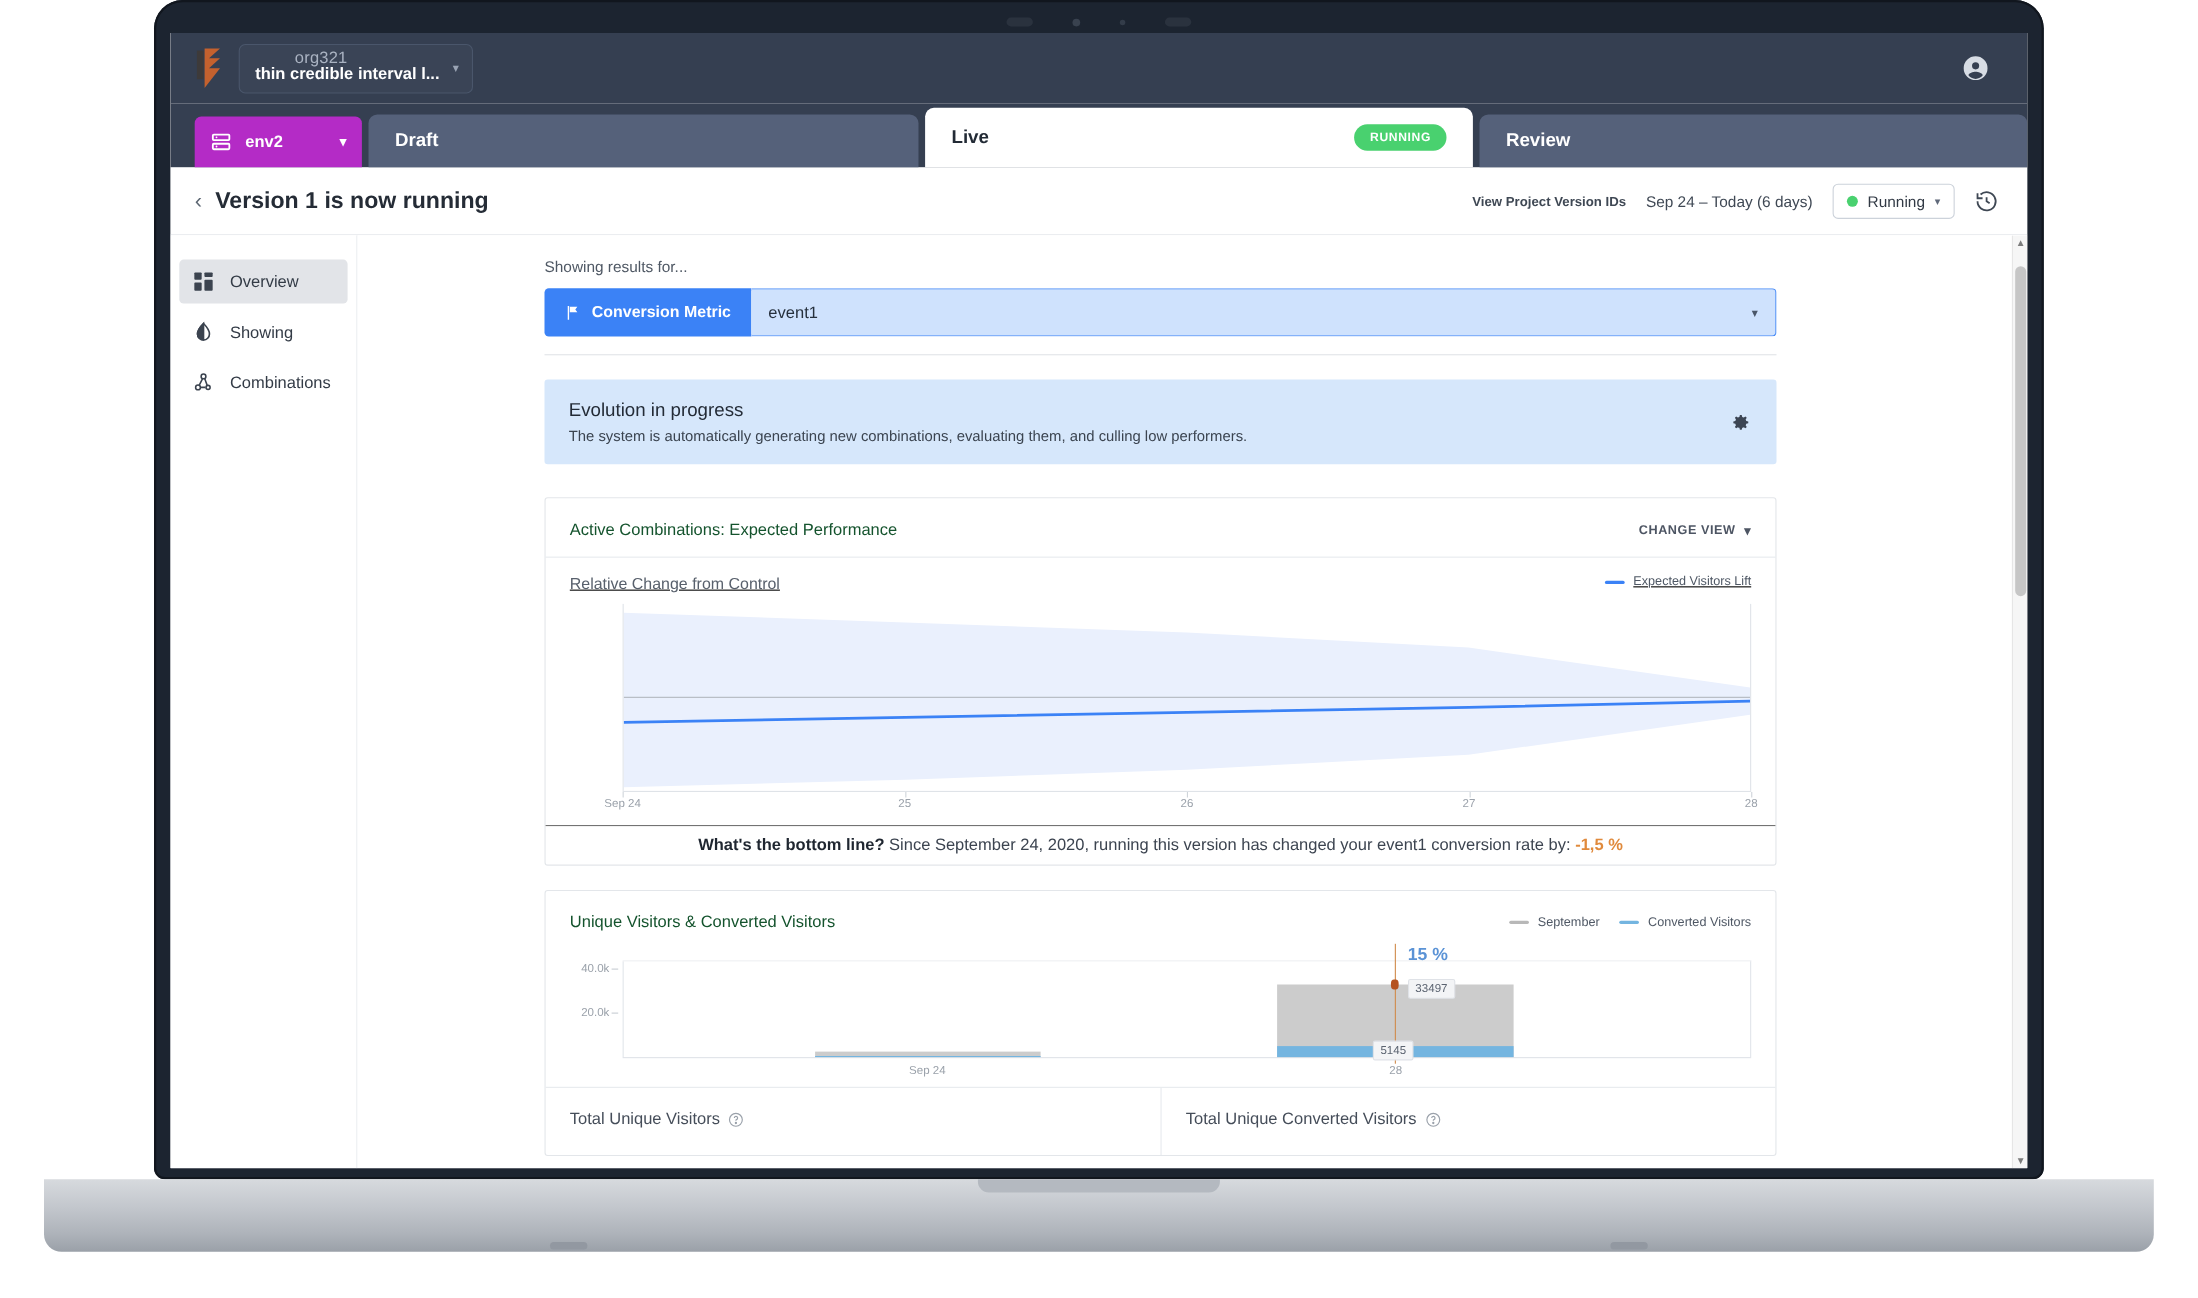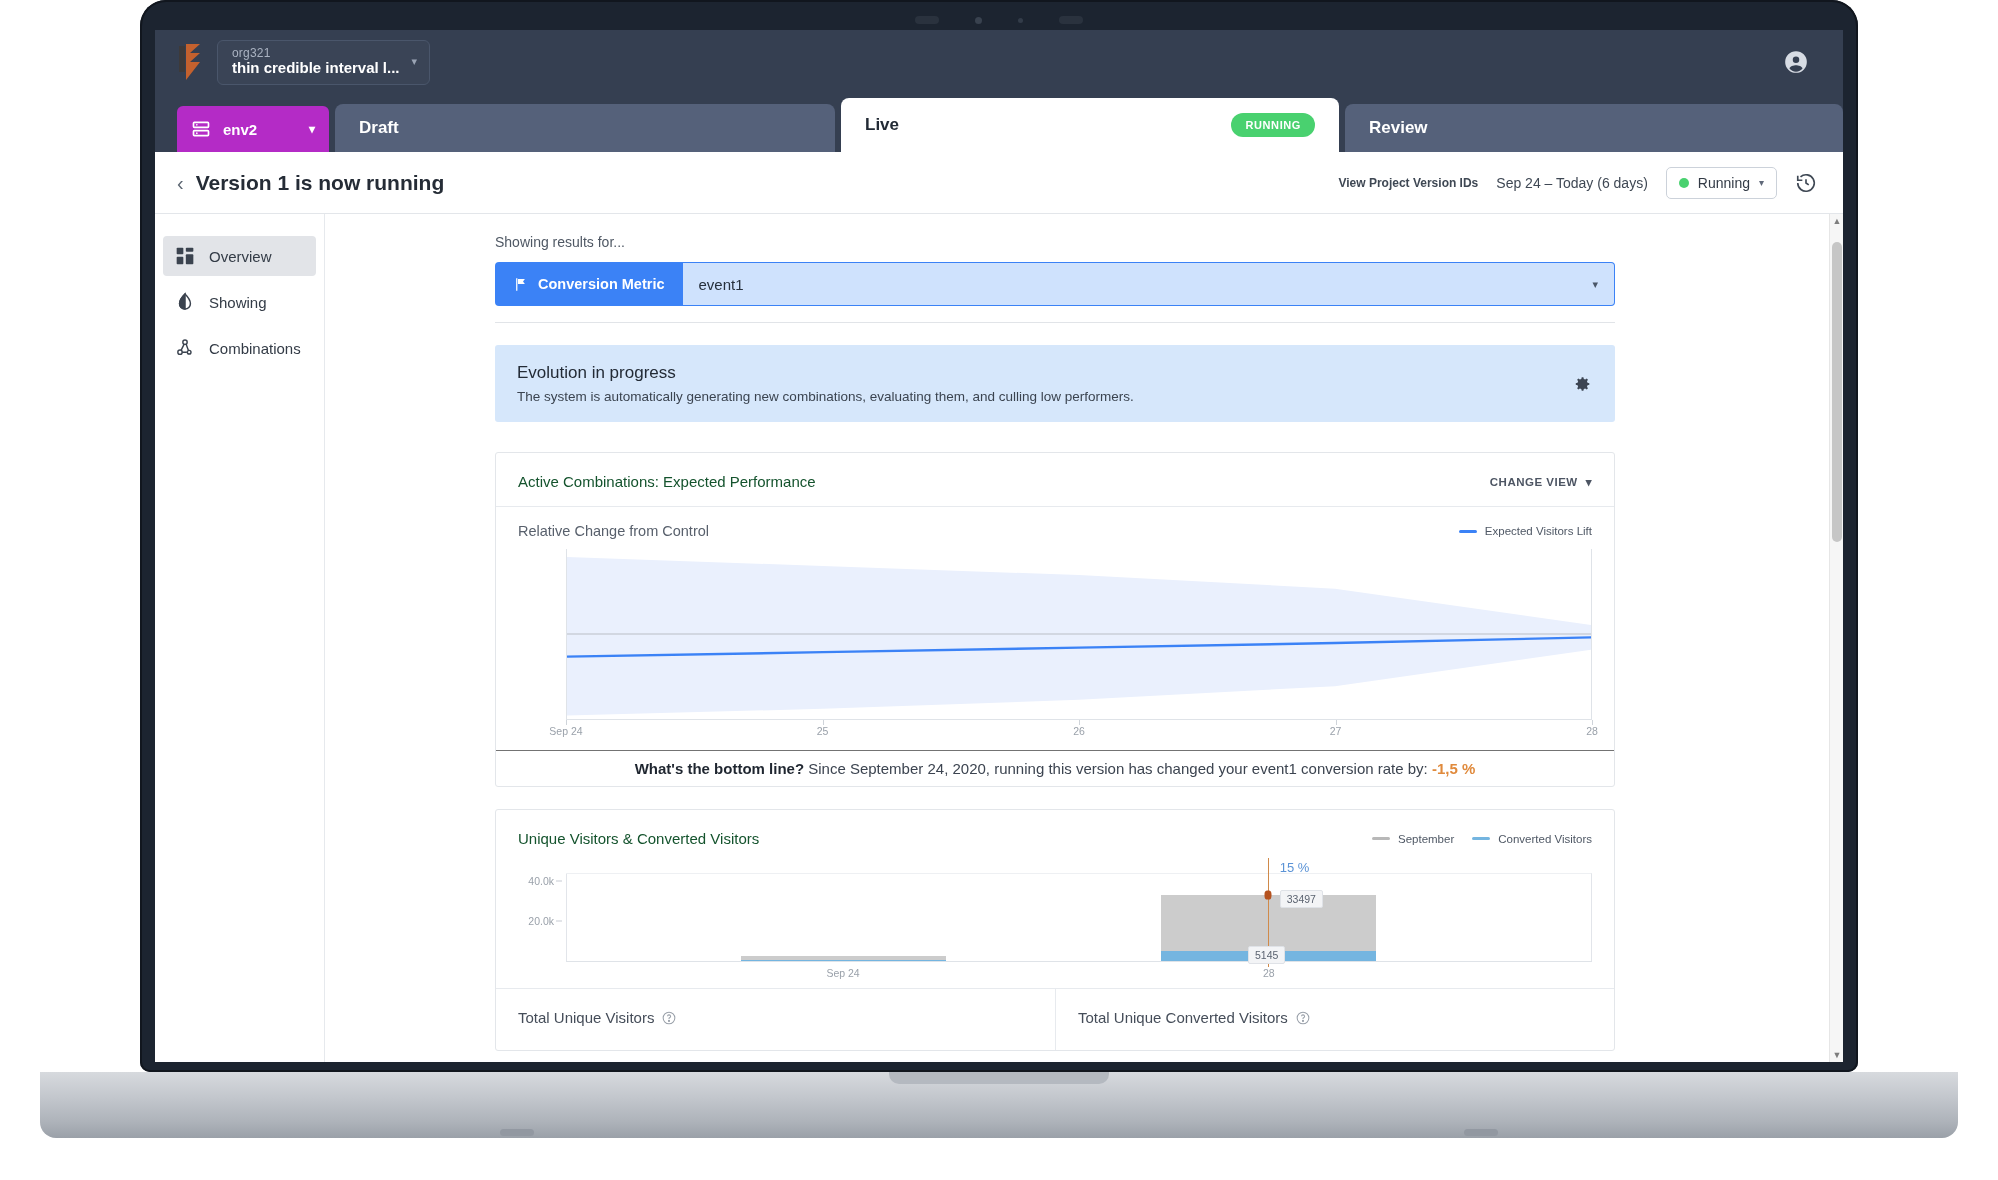--- a/index.html
+++ b/index.html
@@ -63,21 +63,21 @@
     position: relative;
   }
   .logo-mark svg { display: block; }
   .org-switcher {
     display: flex; align-items: center;
     border: 1px solid #4a566b; border-radius: 6px;
     padding: 6px 12px 7px 14px; min-width: 190px;
     background: #3a4456;
   }
   .org-lines { flex: 1 1 auto; }
-  .org-name { font-size: 12px; color: #aab3c2; line-height: 12px; letter-spacing: .2px; }
+  .org-name { font-size: 15px; color: #aab3c2; line-height: 12px; letter-spacing: .2px; margin-left: 36px; }
   .org-title { font-size: 15px; color: #ffffff; font-weight: bold; line-height: 18px; }
   .org-caret { margin-left: 12px; color: #9aa4b4; font-size: 11px; }
 
   .account-icon {
     position: absolute; right: 34px; top: 50%; transform: translateY(-50%);
     width: 26px; height: 26px; color: #d7dce4;
   }
 
   
   .tabstrip {
@@ -188,21 +188,21 @@
     display: flex; align-items: center; padding: 20px 22px 16px 22px;
   }
   .card-title { font-size: 15px; color: #14532d; }
   .change-view {
     margin-left: auto; font-size: 11.5px; font-weight: bold; color: #4d5563;
     letter-spacing: .5px; display: flex; align-items: center; gap: 8px;
   }
   .card-sep { height: 1px; background: #e7eaee; }
 
   .chart-subhead {
-    display: flex; align-items: center; padding: 16px 22px 6px 22px;
+    display: flex; align-items: flex-start; padding: 16px 22px 6px 22px; text-decoration: underline;
   }
   .chart-sub-title { font-size: 14.5px; color: #58606c; }
   .legend { margin-left: auto; display: flex; align-items: center; gap: 18px; }
   .legend-item { display: flex; align-items: center; gap: 8px; font-size: 11.5px; color: #4f5865; }
   .legend-swatch { width: 18px; height: 3px; border-radius: 2px; }
 
   
   .linechart-wrap { padding: 4px 22px 8px 22px; position: relative; }
   .lc-grid { position: relative; height: 170px; margin-left: 48px; border-right: 1px solid #dfe3e8; }
   .lc-ylabels { position: absolute; left: 0; top: 0; width: 44px; height: 170px; }
@@ -237,21 +237,21 @@
   .bar-conv { background: #74b5e0; }
   .bc-axis-bottom { margin-left: 48px; height: 1px; background: #dfe3e8; }
   .bc-xlabels { margin-left: 48px; position: relative; height: 22px; }
   .bc-xlabel { position: absolute; top: 5px; font-size: 10.5px; color: #9aa1aa; transform: translateX(-50%); }
   .cursor-line { position: absolute; top: -16px; bottom: -6px; width: 1px; background: #d08a4a; }
   .cursor-dot { position: absolute; width: 7px; height: 9px; border-radius: 40%; background: #b5521f; transform: translate(-50%,-50%); }
   .tip {
     position: absolute; background: #f3f4f6; border: 1px solid #dfe2e7;
     font-size: 10.5px; color: #5b6370; padding: 2px 6px; border-radius: 2px; white-space: nowrap;
   }
-  .tip-pct { position: absolute; font-size: 13px; color: #5b93d6; font-weight: normal; white-space: nowrap; }
+  .tip-pct { position: absolute; font-size: 16px; color: #5b93d6; font-weight: bold; white-space: nowrap; }
 
   .totals-row { display: flex; border-top: 1px solid #e7eaee; }
   .total-cell { flex: 1 1 50%; padding: 20px 22px 24px 22px; }
   .total-cell + .total-cell { border-left: 1px solid #e7eaee; }
   .total-label { font-size: 15px; color: #454d59; display: flex; align-items: center; gap: 8px; }
   .q-icon { width: 14px; height: 14px; color: #9aa1aa; }
 
   
   .scrollbar {
     position: absolute; right: 0; top: 0; width: 14px; bottom: 0;

